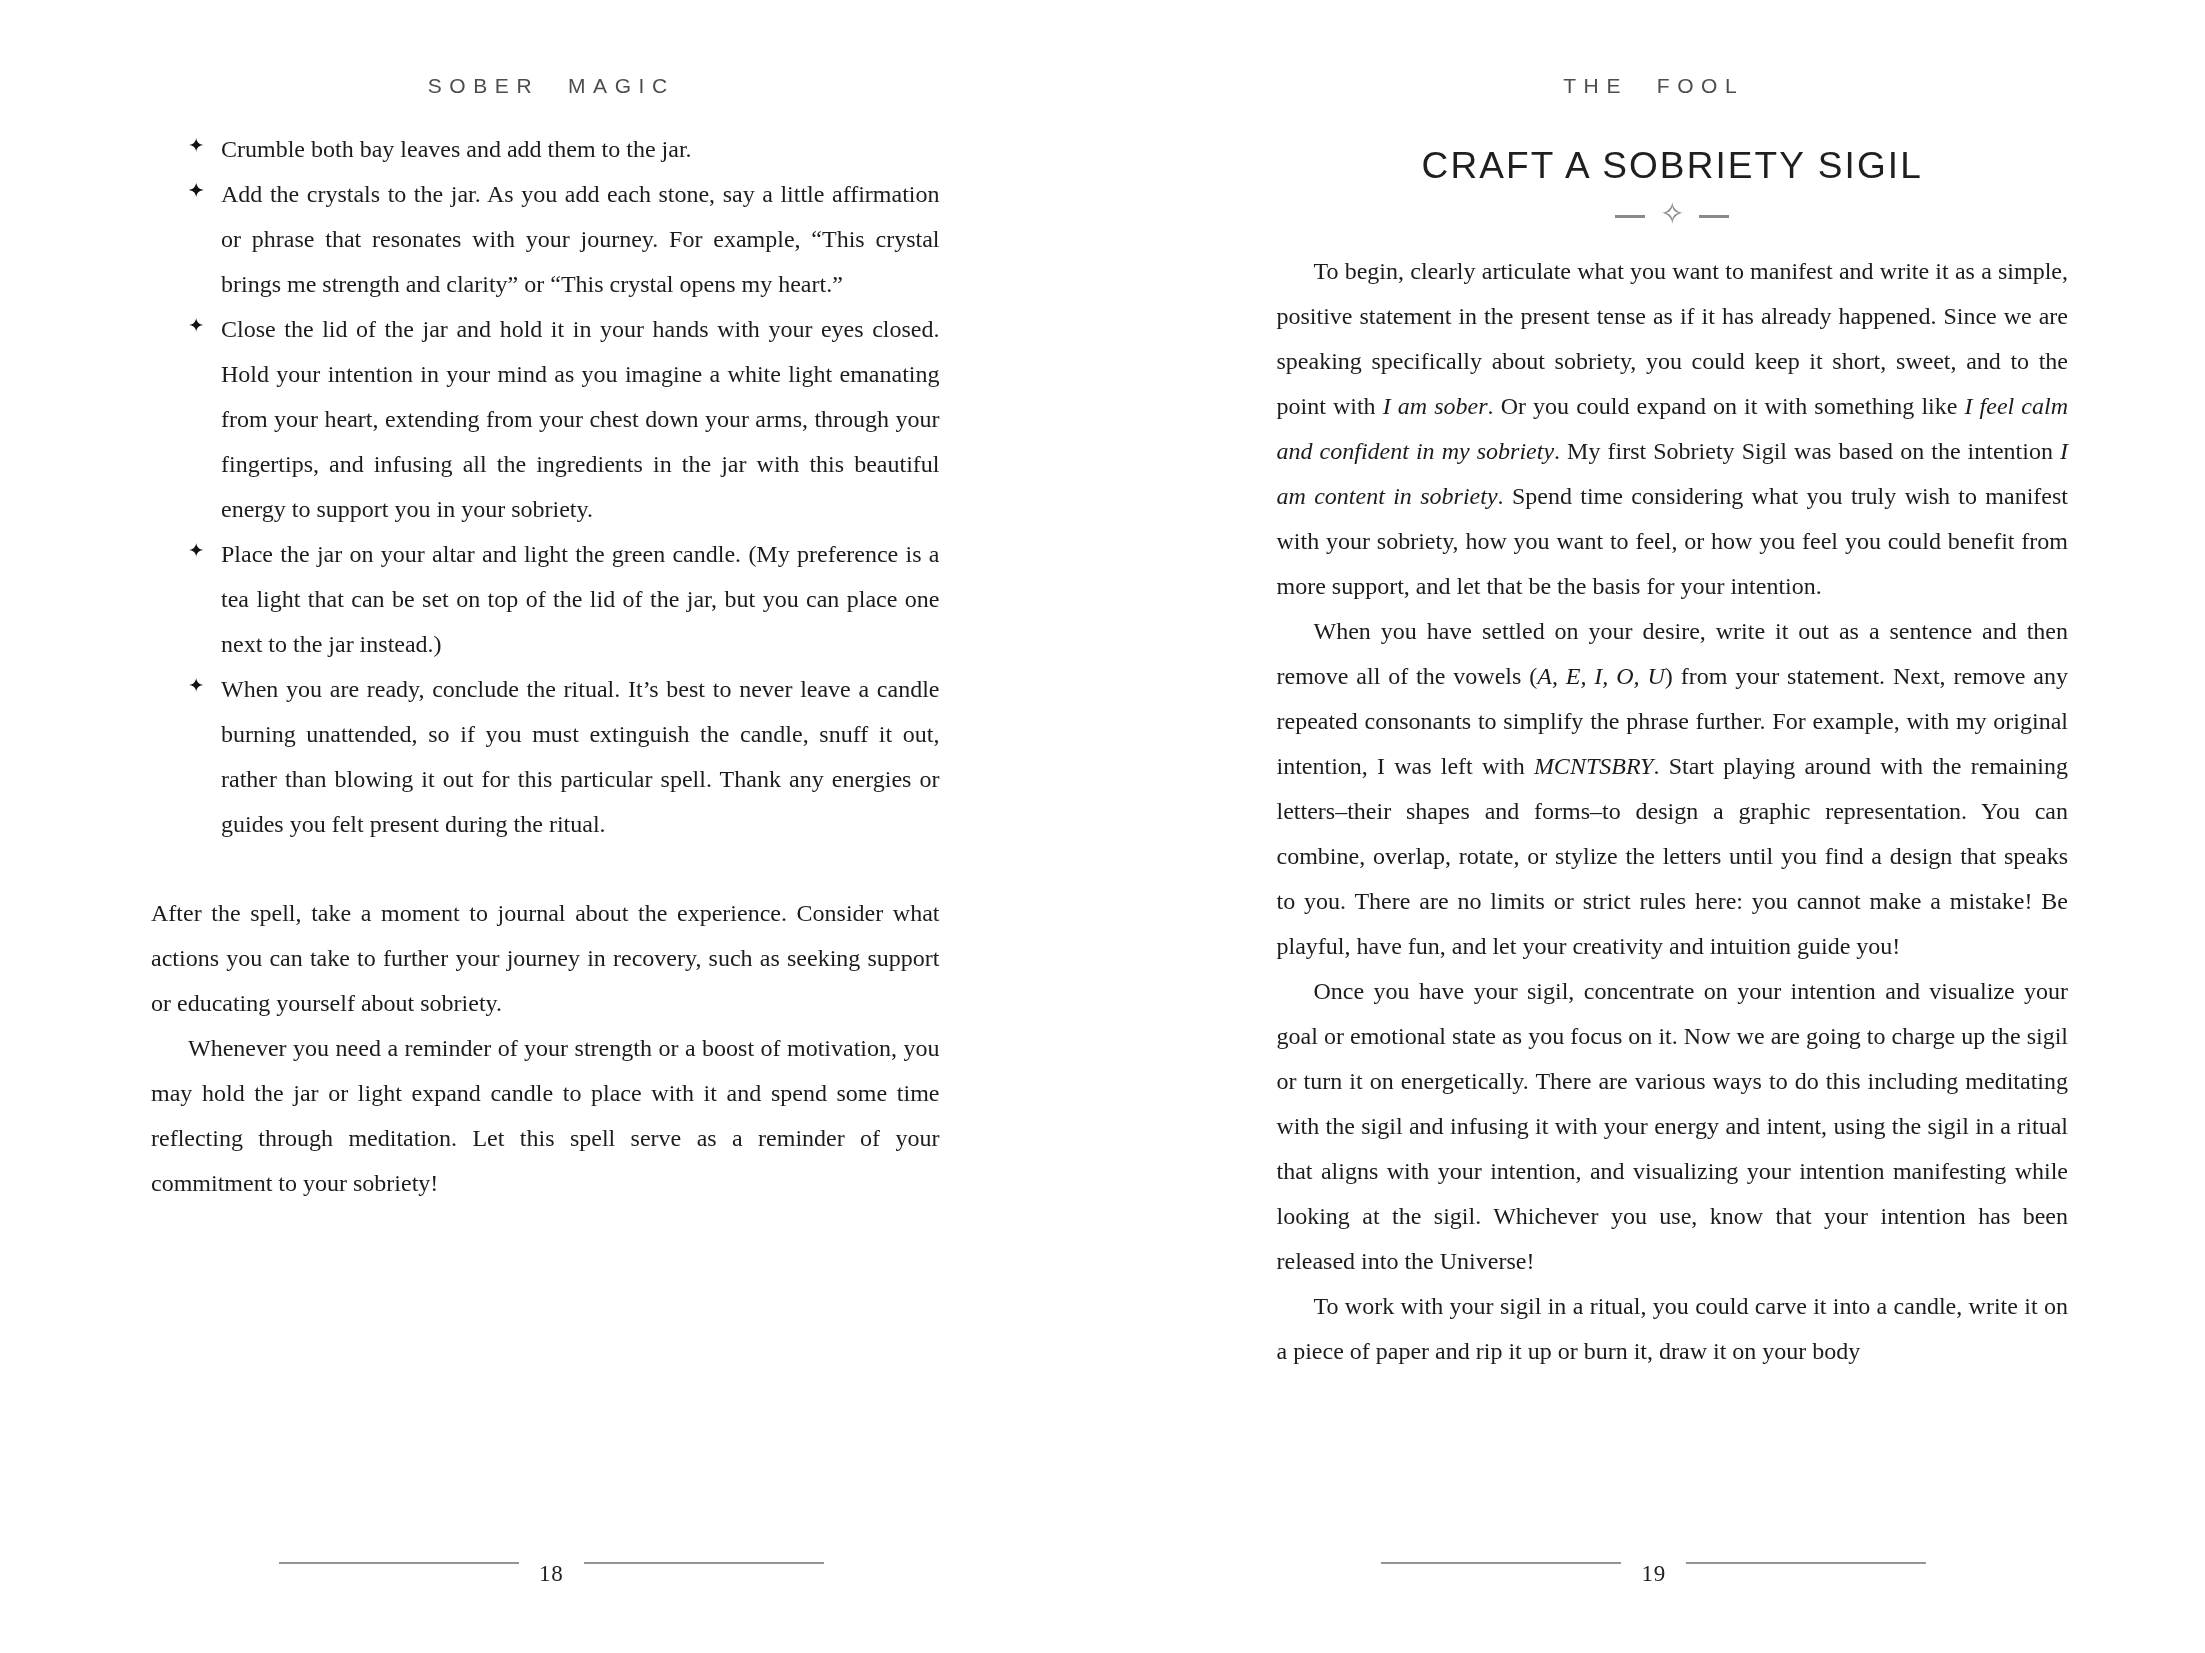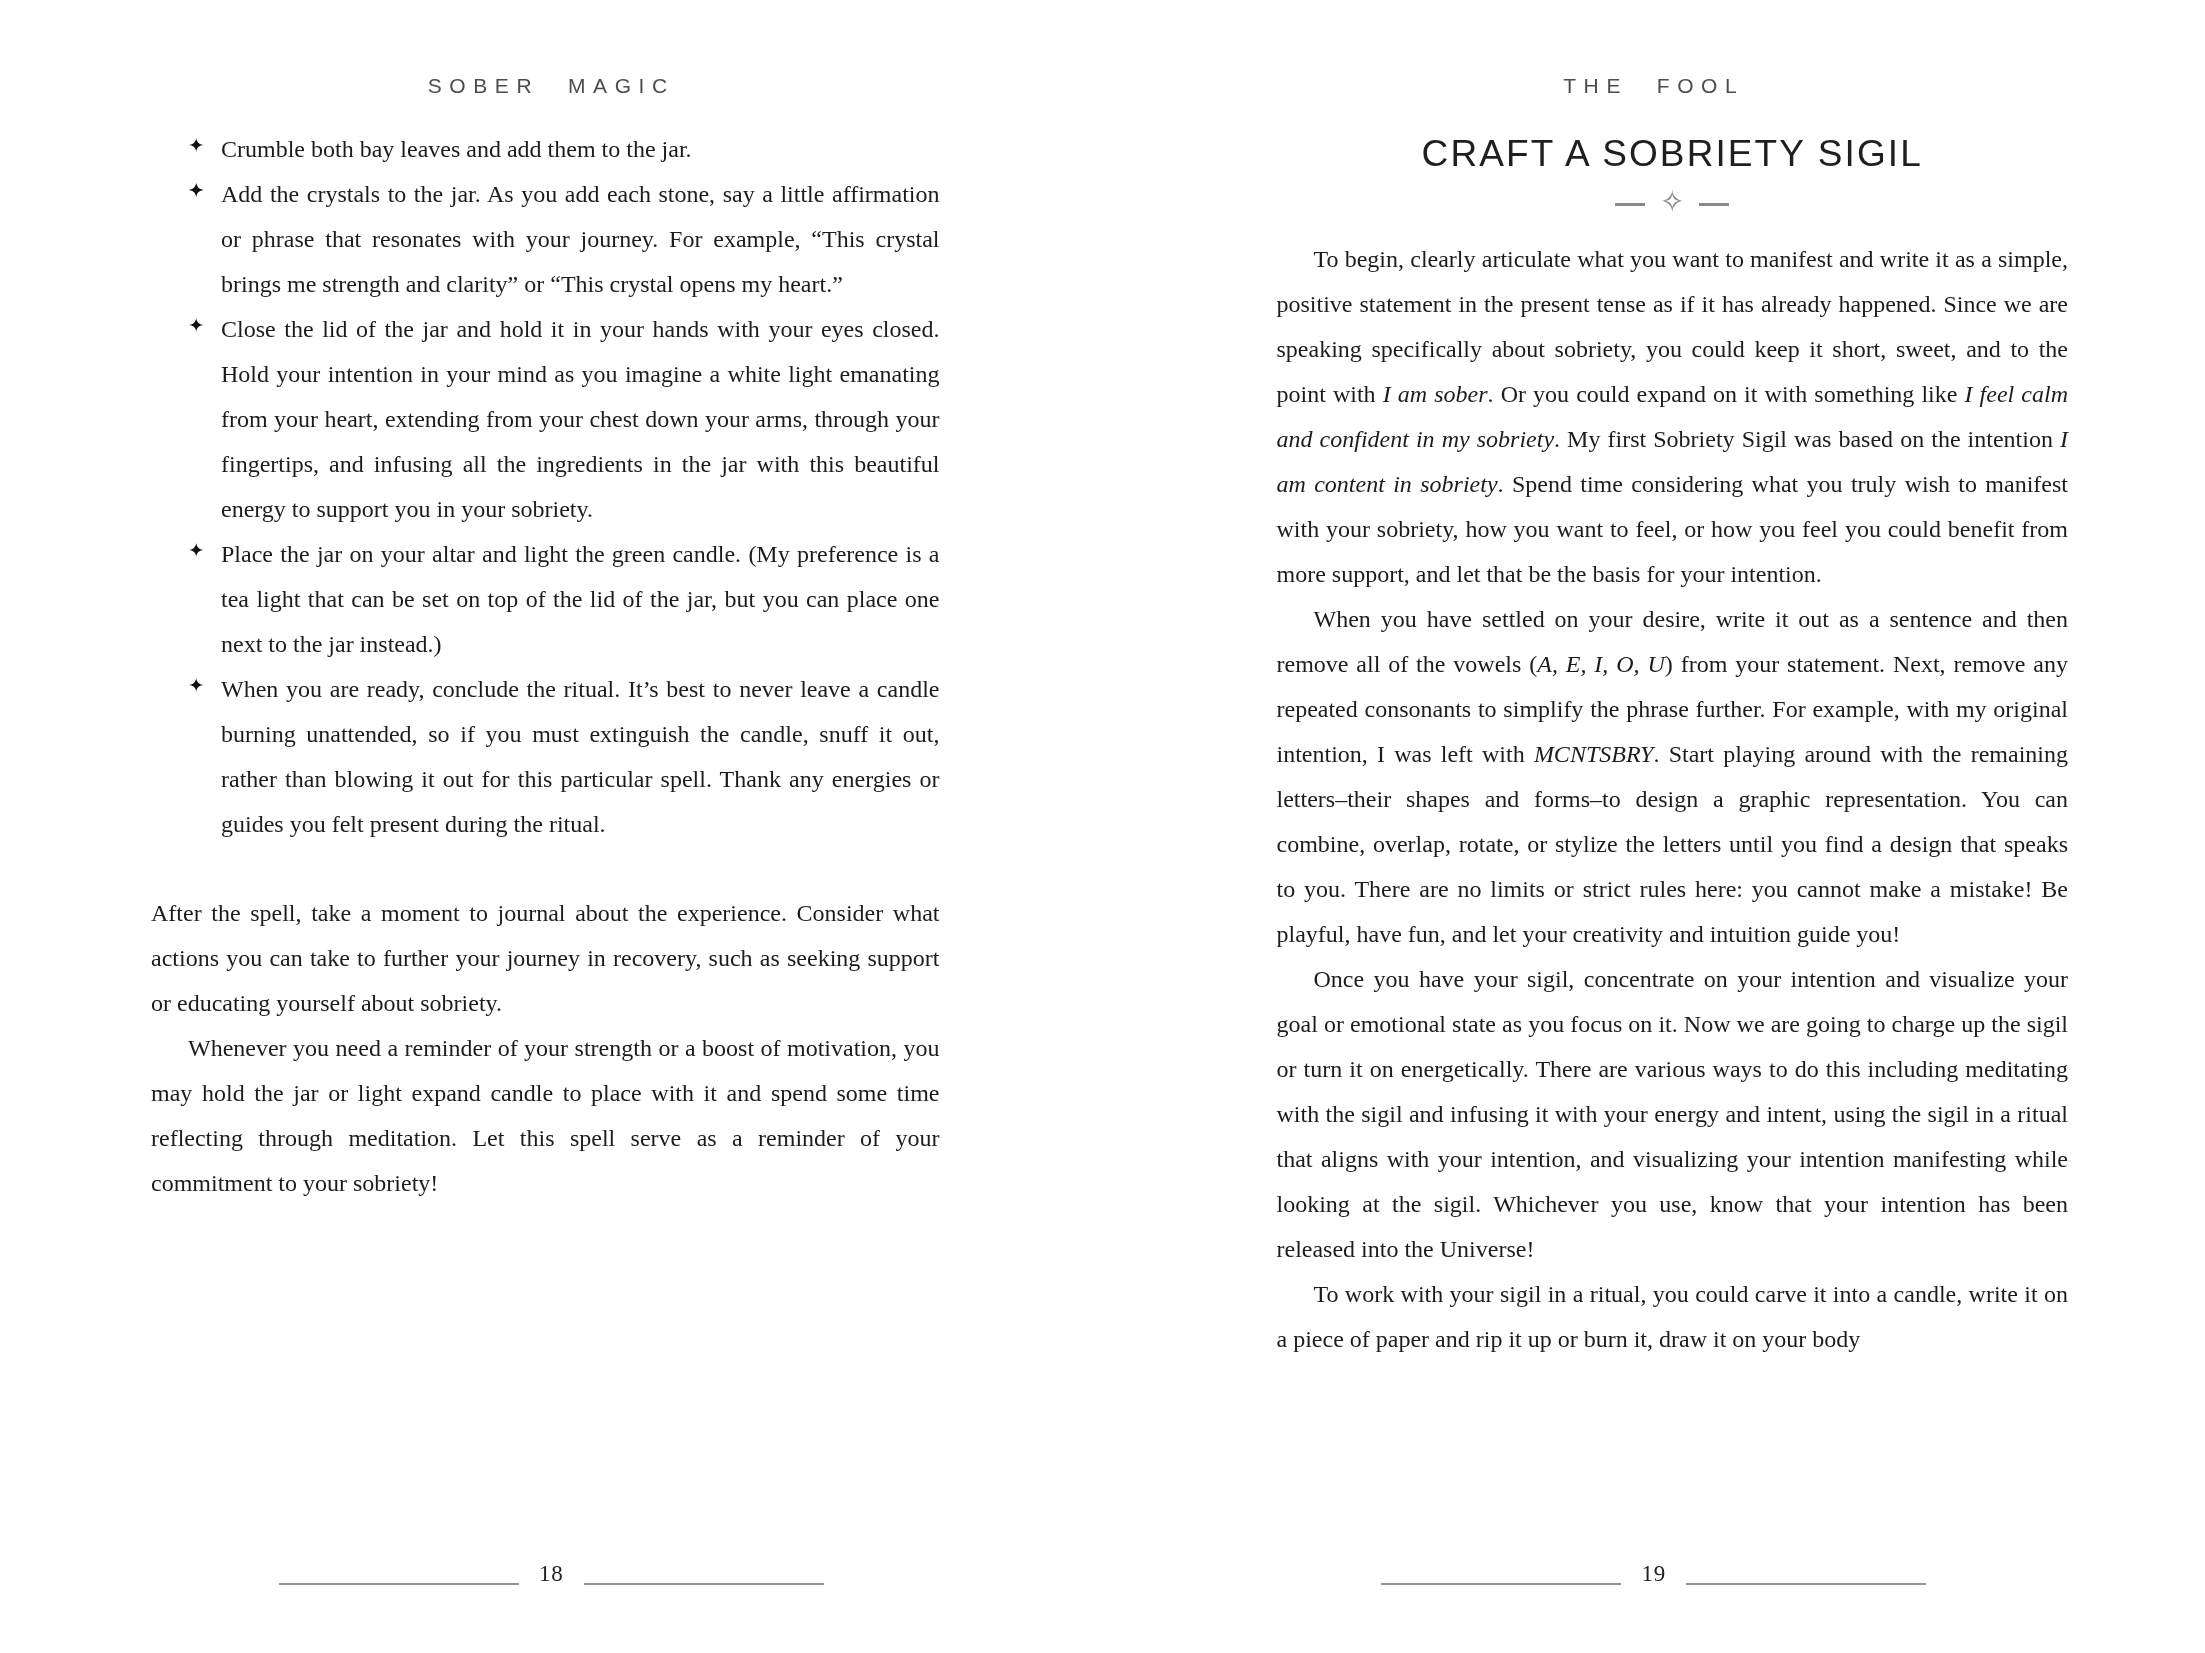--- a/index.html
+++ b/index.html
@@ -2,21 +2,21 @@
 <html style="font-size:13.6px"><head>
 <meta charset="utf-8">
 <style>
   html,body{margin:0;padding:0;background:#ffffff;}
   .spread{
     width:2205px;height:1654px;background:#ffffff;display:flex;
     font-family:"Liberation Serif","DejaVu Serif",serif;color:#1c1c1c;
   }
   .page{position:relative;width:1103px;height:1654px;box-sizing:border-box;overflow:hidden;}
   .page-left{padding:0 163px 0 151px;}
-  .page-right{padding:4px 137px 0 174px;}
+  .page-right{padding:16px 137px 0 174px;}
 
   .running-head{
     position:absolute;top:74px;left:0;width:100%;text-align:center;
     font-family:"Liberation Sans","DejaVu Sans",sans-serif;
     font-size:21px;font-weight:400;letter-spacing:7.6px;word-spacing:15.3px;
     color:#4d4d4d;
   }
 
   
   .bullet-list{list-style:none;margin:127px 0 0 0;padding:0;}
@@ -45,21 +45,21 @@
   .divider{display:flex;align-items:center;justify-content:center;gap:14.4px;margin-top:13.6px;}
   .divider .dash{width:30px;height:2.5px;background:#8a8a8a;}
   .divider .diamond{
     font-family:"DejaVu Sans",sans-serif;font-size:30.5px;line-height:1;color:#8a8a8a;
     transform:translateY(-1.7px);
   }
 
   
   .page-footer{
     position:absolute;top:1562px;left:0;width:100%;
-    display:flex;align-items:flex-end;justify-content:center;gap:20px;
+    display:flex;align-items:flex-start;justify-content:center;gap:20px;
   }
   .page-footer .rule{width:240px;height:1.7px;background:#949494;}
   .page-footer .page-number{
     font-size:23px;color:#222222;letter-spacing:0.8px;line-height:1;
   }
 </style>
 </head>
 <body>
 
 <div class="spread">

